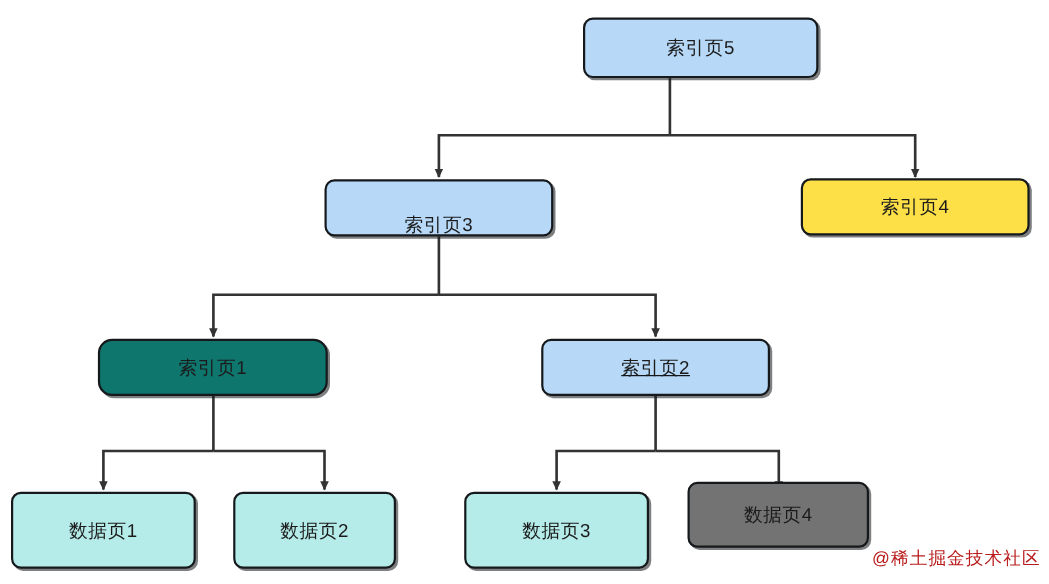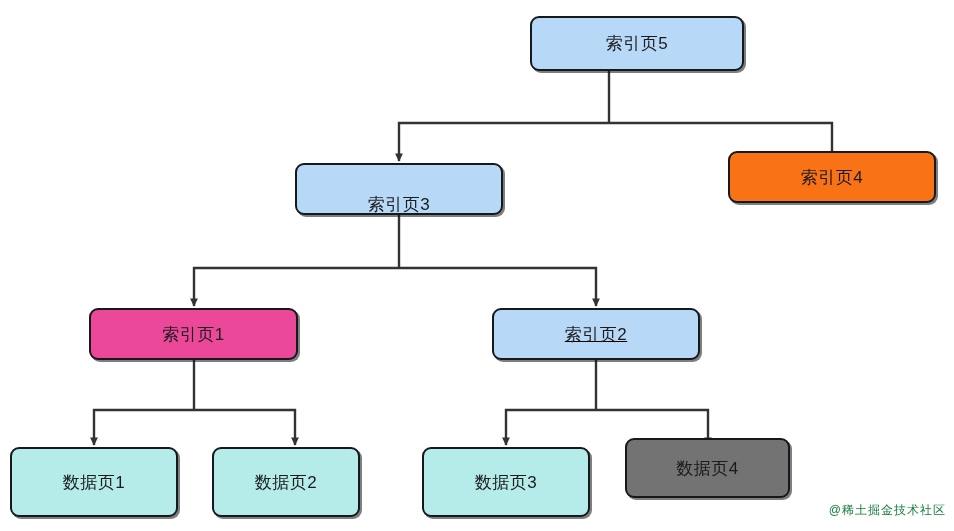--- a/index.html
+++ b/index.html
@@ -45,22 +45,22 @@
     font-size: 17px;
     color: #1b1b1b;
     letter-spacing: 0.5px;
     white-space: nowrap;
     line-height: 1;
   }
   .watermark {
     position: absolute;
     right: 8px;
     bottom: 12px;
-    font-size: 12px;
-    color: #15803d;
+    font-size: 16px;
+    color: #b91c1c;
     letter-spacing: 1px;
     white-space: nowrap;
     z-index: 3;
     user-select: none;
     margin-left: 42px;
   }
 </style>
 </head>
 <body>
 
@@ -87,24 +87,24 @@
       </g>
   </svg>
 
   <div id="node-layer">
       <div class="node node-index" style="left: 506px; top: 16px; width: 214px; height: 55px; background: rgb(183, 217, 247); border-color: rgb(22, 25, 28); margin-left: 24px;">
         <span class="node-label">索引页5</span>
       </div>
       <div class="node node-index" style="left: 295px; top: 163px; width: 208px; height: 52px; background: rgb(183, 217, 247); border-color: rgb(22, 25, 28); align-items: flex-end;">
         <span class="node-label">索引页3</span>
       </div>
-      <div class="node node-index" style="left: 728px; top: 151px; width: 208px; height: 52px; background: #f97316; border-color: rgb(22, 25, 28);">
+      <div class="node node-index" style="left: 728px; top: 162px; width: 208px; height: 52px; background: #fde047; border-color: rgb(22, 25, 28);">
         <span class="node-label">索引页4</span>
       </div>
-      <div class="node node-index" style="left: 89px; top: 308px; width: 209px; height: 52px; background: #ec4899; border-color: rgb(22, 25, 28);">
+      <div class="node node-index" style="left: 89px; top: 308px; width: 209px; height: 52px; background: #0f766e; border-color: rgb(22, 25, 28); border-radius: 13px;">
         <span class="node-label">索引页1</span>
       </div>
       <div class="node node-index" style="left: 492px; top: 308px; width: 208px; height: 52px; background: rgb(183, 217, 247); border-color: rgb(22, 25, 28); text-decoration: underline;">
         <span class="node-label">索引页2</span>
       </div>
       <div class="node node-data" style="left: 10px; top: 447px; width: 168px; height: 70px; background: rgb(181, 236, 233); border-color: rgb(22, 25, 28); text-align: center;">
         <span class="node-label">数据页1</span>
       </div>
       <div class="node node-data" style="left: 212px; top: 447px; width: 148px; height: 70px; background: rgb(181, 236, 233); border-color: rgb(22, 25, 28);">
         <span class="node-label">数据页2</span>

